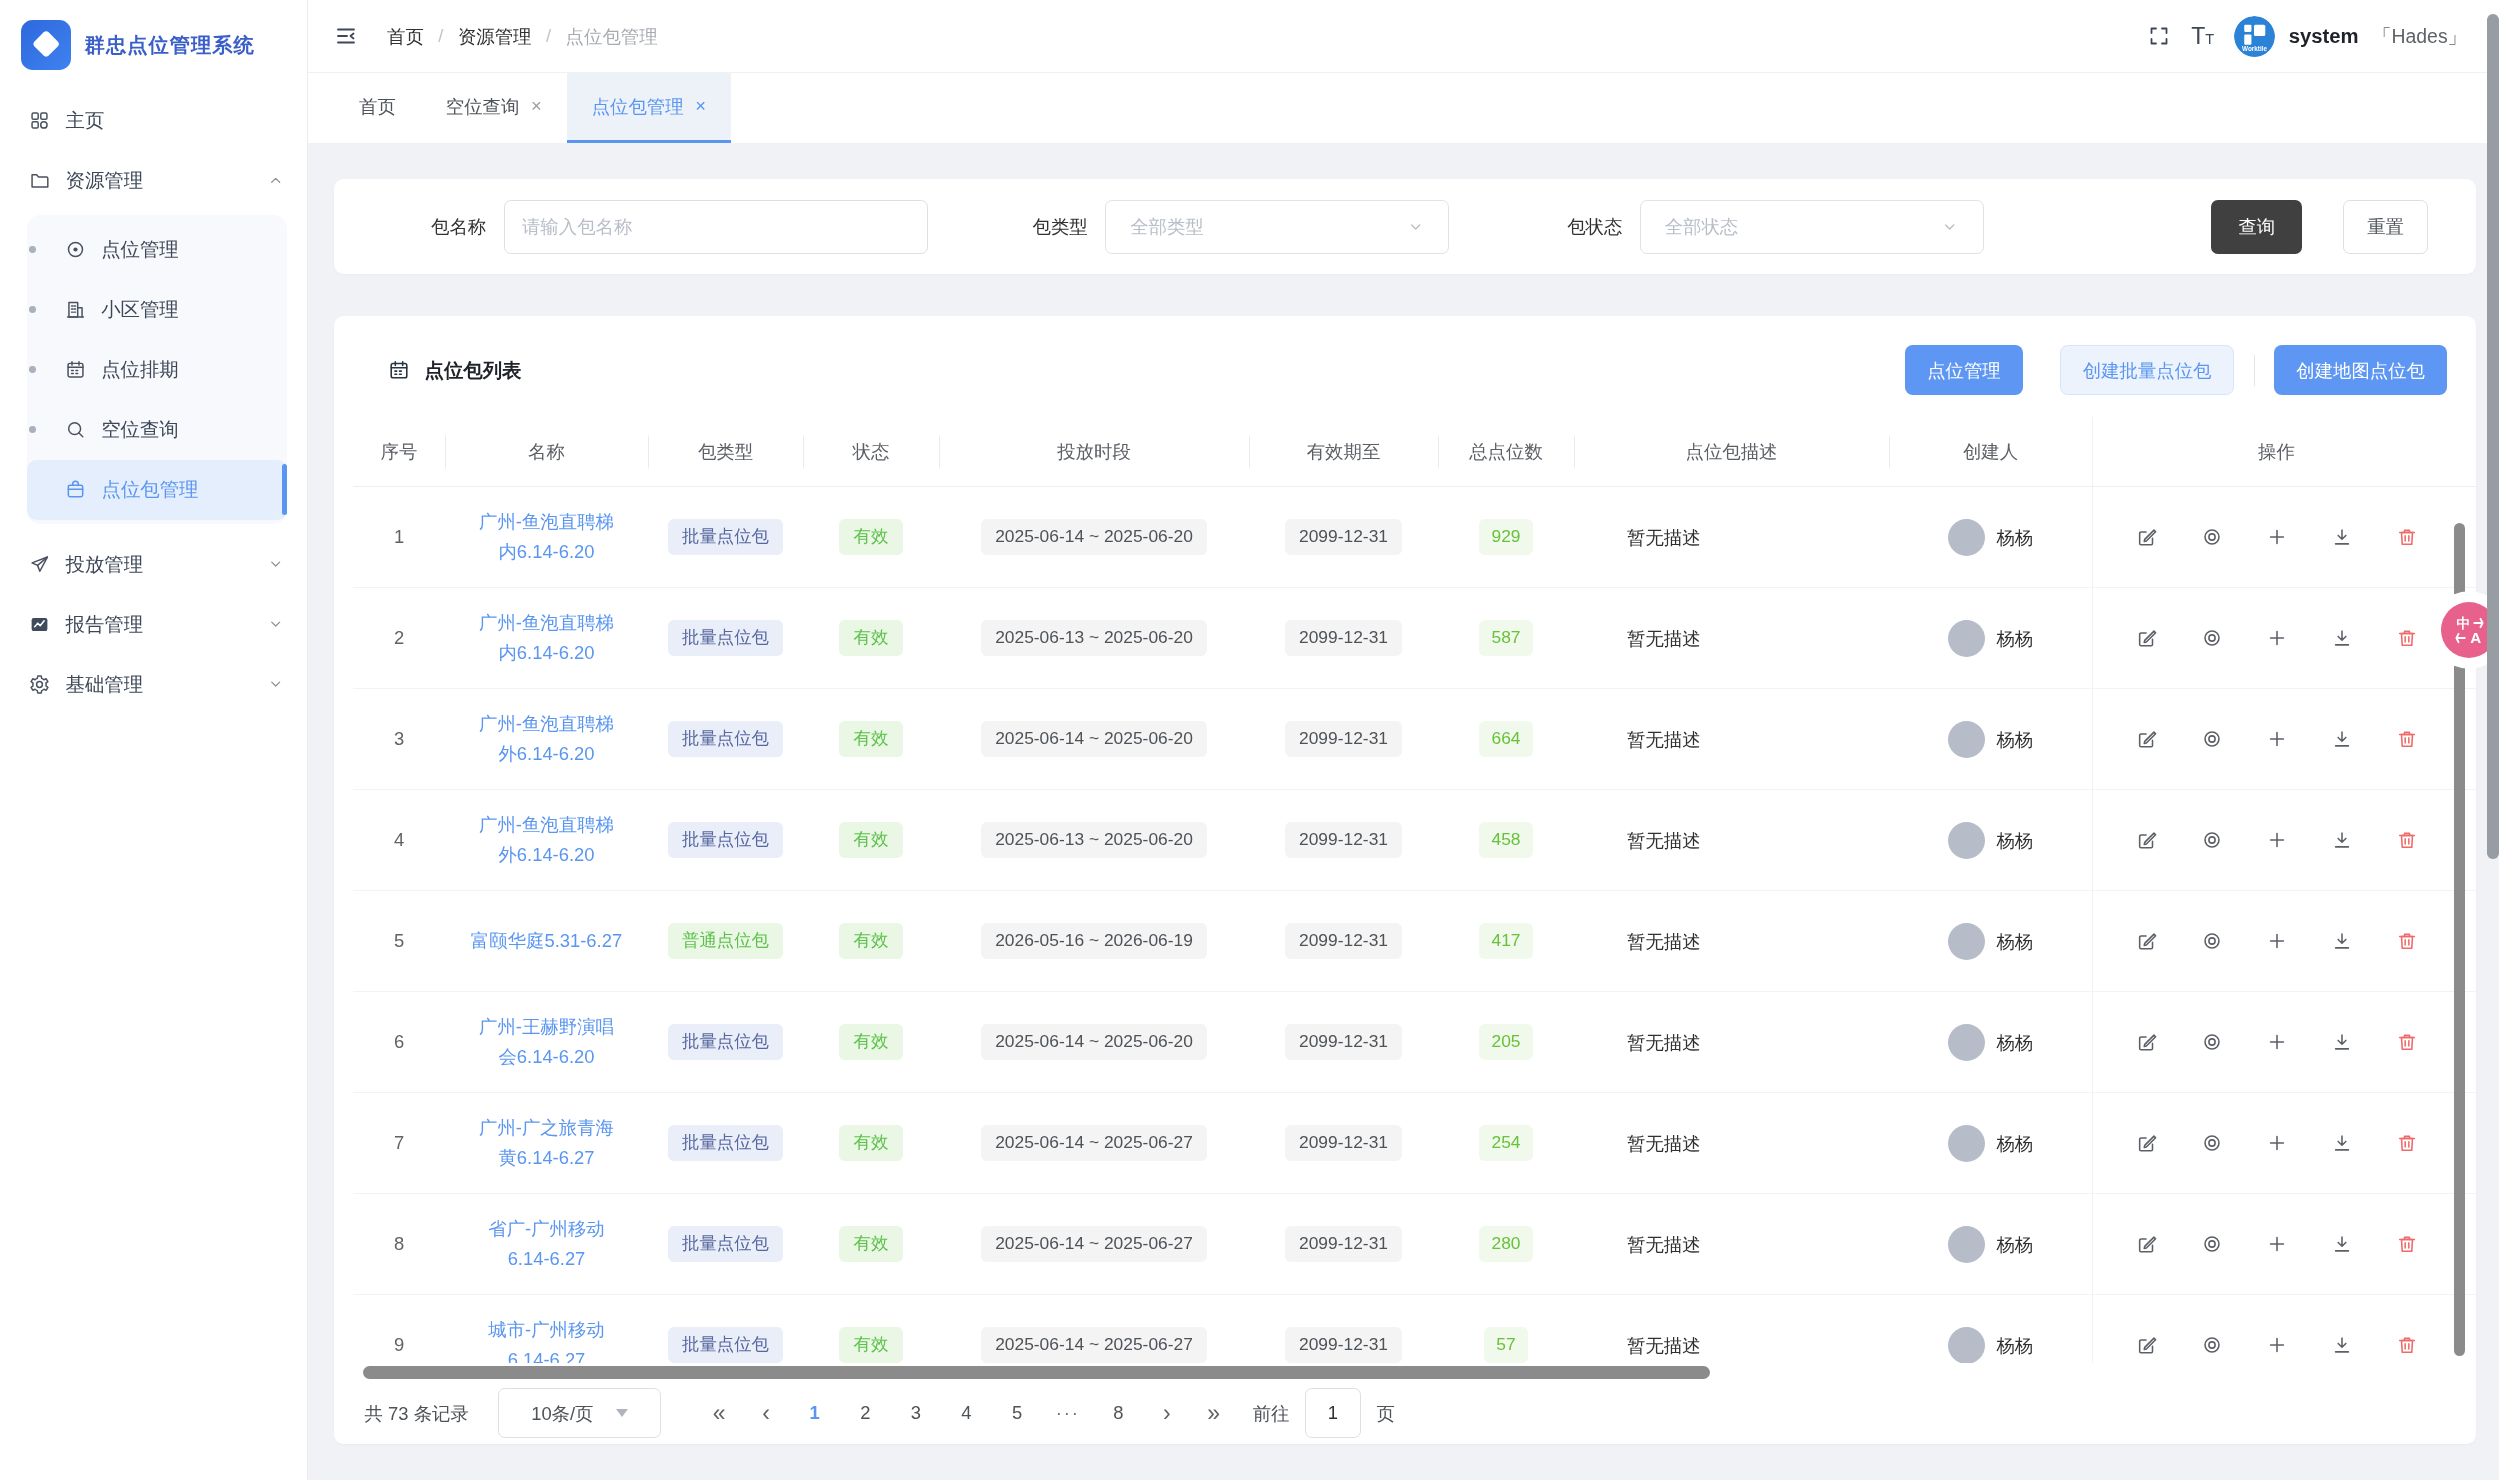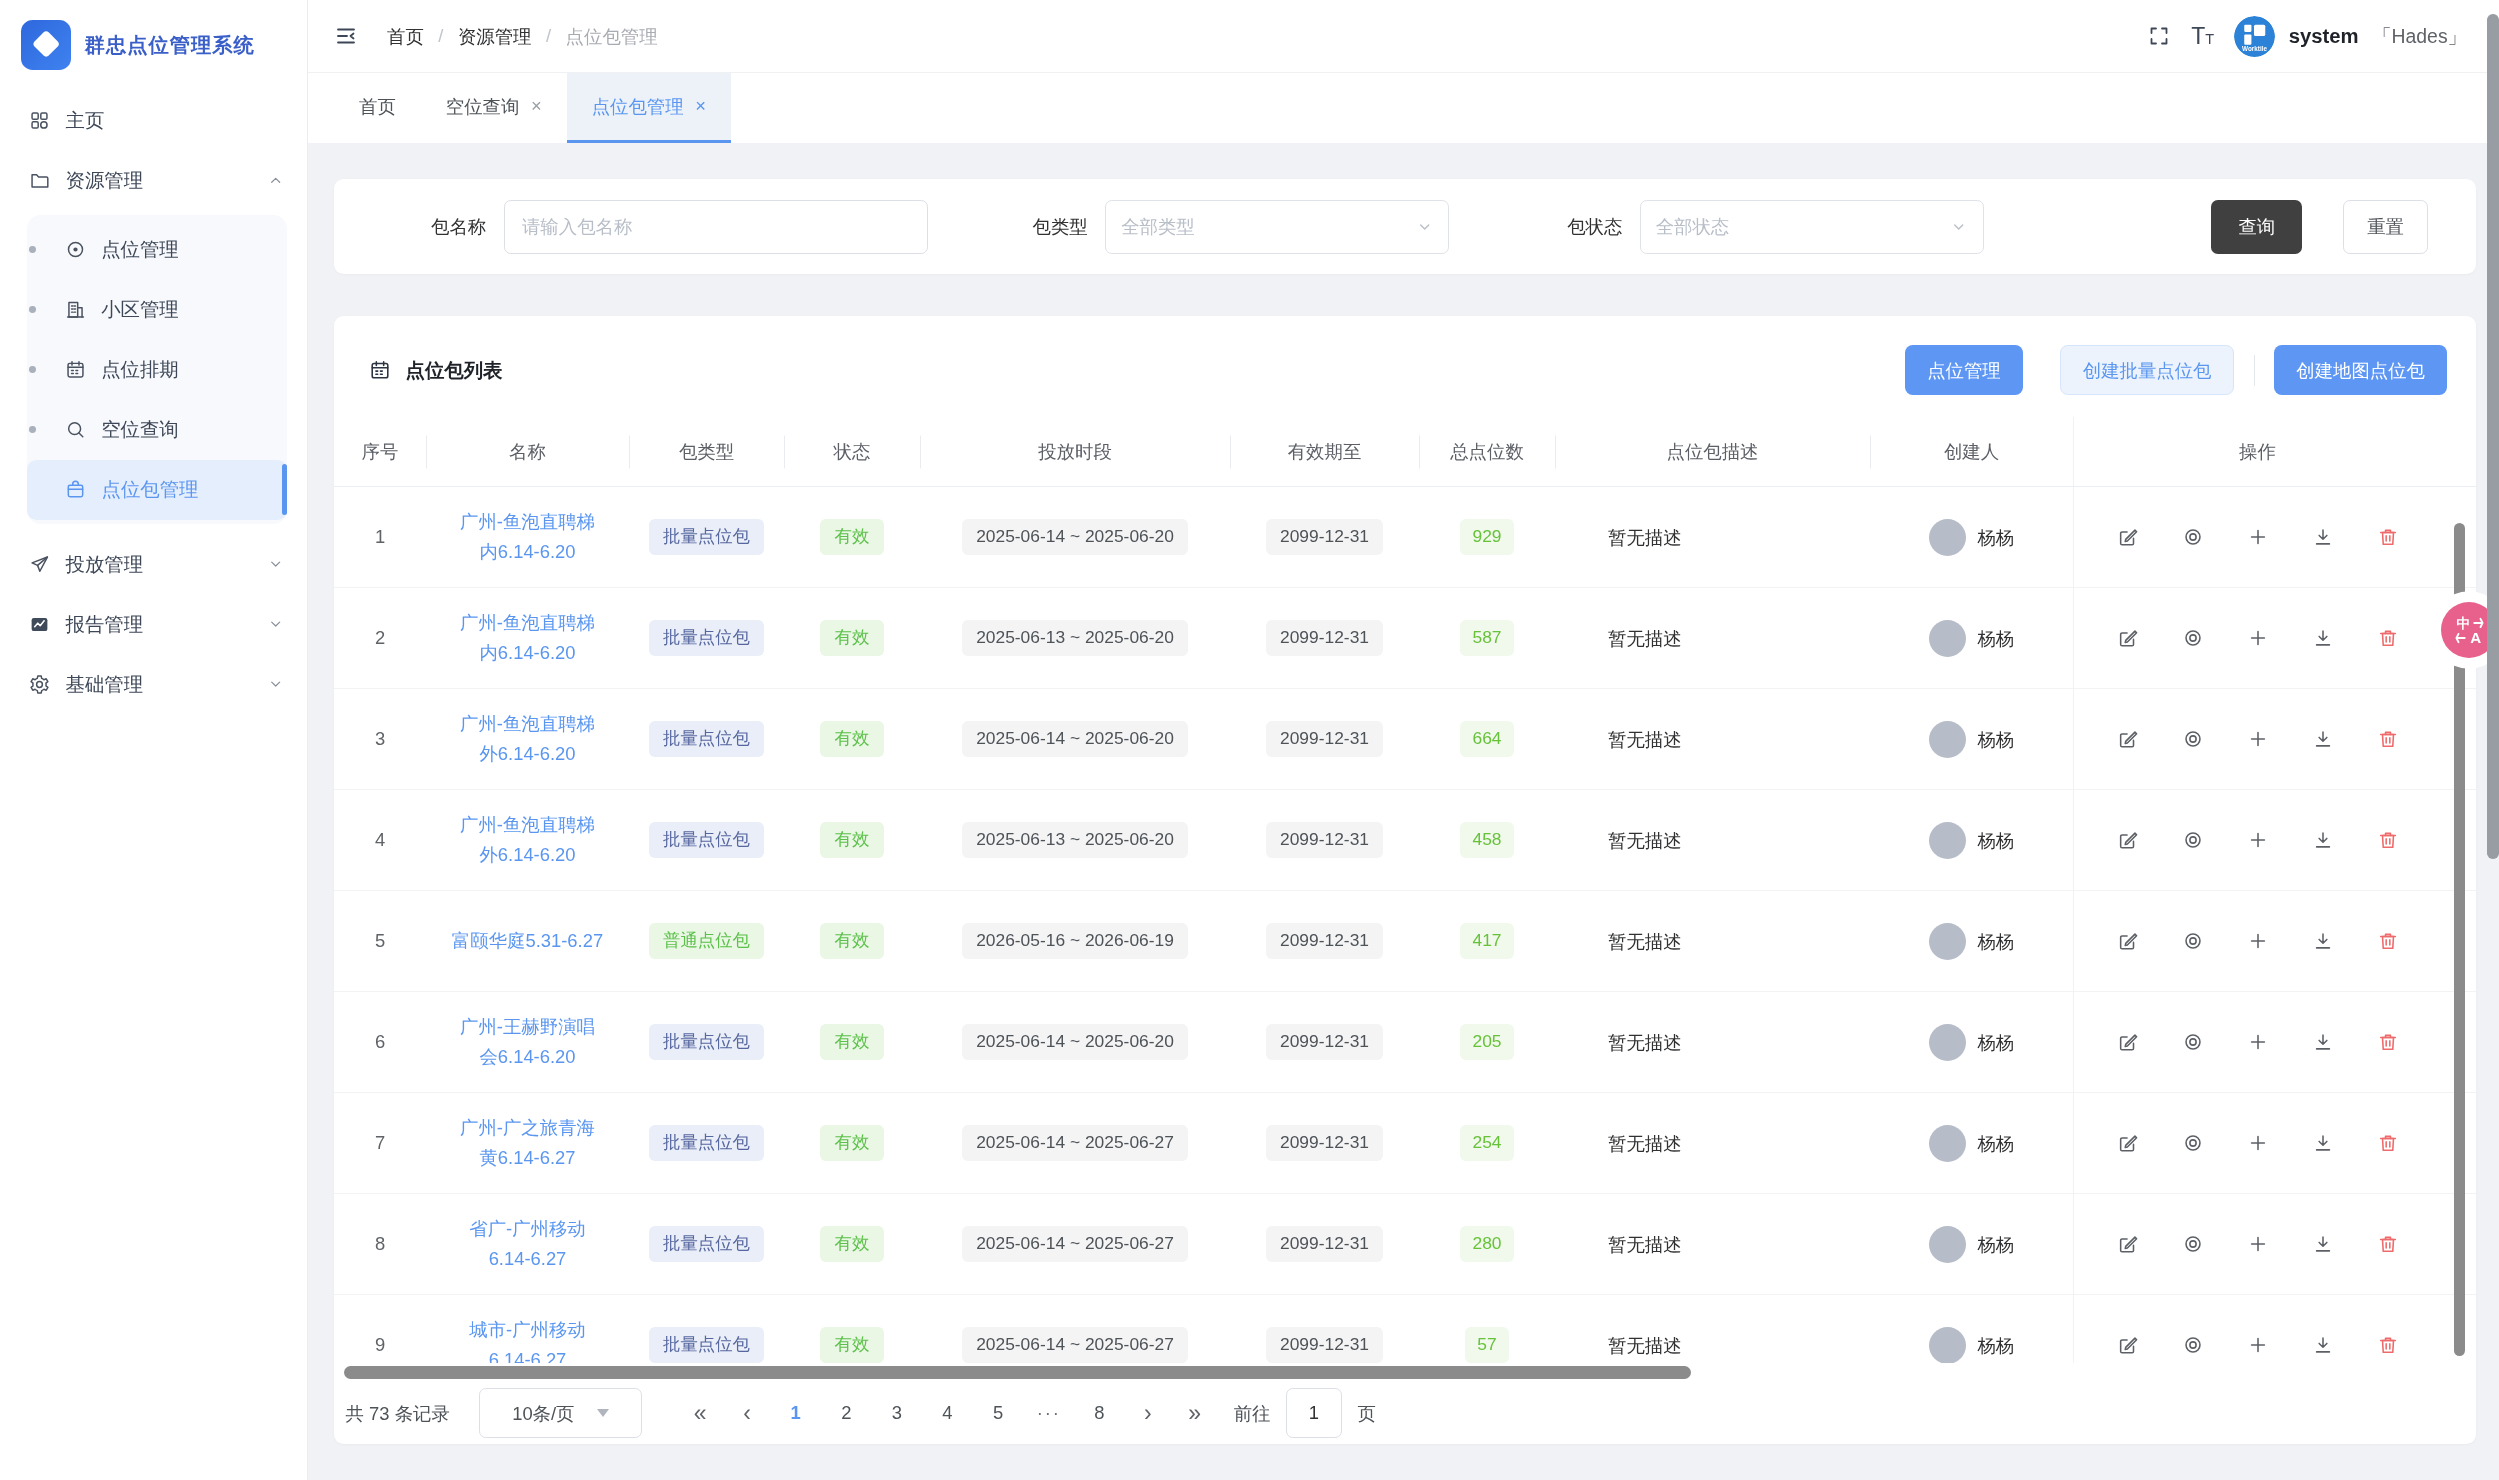--- a/index.html
+++ b/index.html
@@ -54,31 +54,31 @@
   .tab.active .tab-close { color:#5a96f0; }
 
   
   .content { position:absolute; top:143px; left:0; right:0; bottom:0; background:#f0f2f5; padding:36px 24px 0 26px; }
 
   .filter-card { background:#fff; border-radius:9.7px; height:95px; display:flex; align-items:center; padding:0 48px 0 97px; box-shadow:0 1px 2.9px rgba(0,0,0,.03); }
   .f-group { display:flex; align-items:center; }
   .f-label { font-size:18.4px; color:#303133; margin-right:17.4px; white-space:nowrap; }
   .f-input { width:424px; height:54px; border:1px solid #dcdfe6; border-radius:6.8px; padding:0 17.4px; font-size:18.4px; color:#303133; outline:none; font-family:inherit; }
   .f-input::placeholder { color:#b8bec8; }
-  .f-select { width:344px; height:54px; border:1px solid #dfe2e8; border-radius:6.8px; display:flex; align-items:center; justify-content:space-between; padding:0 15px; font-size:18.4px; color:#b8bec8; cursor:pointer; background:#fff; }
+  .f-select { width:344px; height:54px; border:1px solid #dfe2e8; border-radius:6.8px; display:flex; align-items:center; justify-content:space-between; padding:0 24px; font-size:18.4px; color:#b8bec8; cursor:pointer; background:#fff; }
   .f-select .caret { color:#b9bec7; }
   .f-select .caret svg { width:17.4px; height:17.4px; }
   .gap1 { margin-right:105px; } .gap2 { margin-right:118px; }
   .filter-actions { margin-left:auto; display:flex; gap:41px; }
   .btn { height:54px; border-radius:6.8px; font-size:18.4px; display:flex; align-items:center; justify-content:center; cursor:pointer; border:none; font-family:inherit; white-space:nowrap; }
   .btn-primary { background:#404040; color:#fff; padding:0 27px; }
   .btn-plain { background:#fff; color:#4e5358; border:1px solid #dcdfe6; padding:0 23px; }
 
   
-  .table-card { margin-top:42px; background:#fff; border-radius:9.7px; height:1128px; position:relative; overflow:hidden; box-shadow:0 1px 2.9px rgba(0,0,0,.03); }
+  .table-card { margin-top:42px; background:#fff; border-radius:9.7px; height:1128px; position:relative; overflow:hidden; box-shadow:0 1px 2.9px rgba(0,0,0,.03);padding-left:19px; }
   .card-head { height:101px; display:flex; align-items:center; padding:7.8px 29px 0 35px; }
   .card-head-icon { color:#2b3440; margin-right:14.5px; }
   .card-head-icon svg { width:22px; height:22px; }
   .card-title { font-size:19.4px; font-weight:600; color:#1f2329; }
   .head-actions { margin-left:auto; display:flex; align-items:center; }
   .hbtn { height:50px; border-radius:7.8px; font-size:18.4px; padding:0 22px; display:flex; align-items:center; cursor:pointer; white-space:nowrap; }
   .hbtn.solid { background:#5e97f3; color:#fff; }
   .hbtn.light { background:#ecf3fd; color:#5a96f0; border:1px solid #d6e5fb; margin-left:37px; }
   .head-divider { width:1px; height:31px; background:#e3e6eb; margin:0 19.4px; }
 

